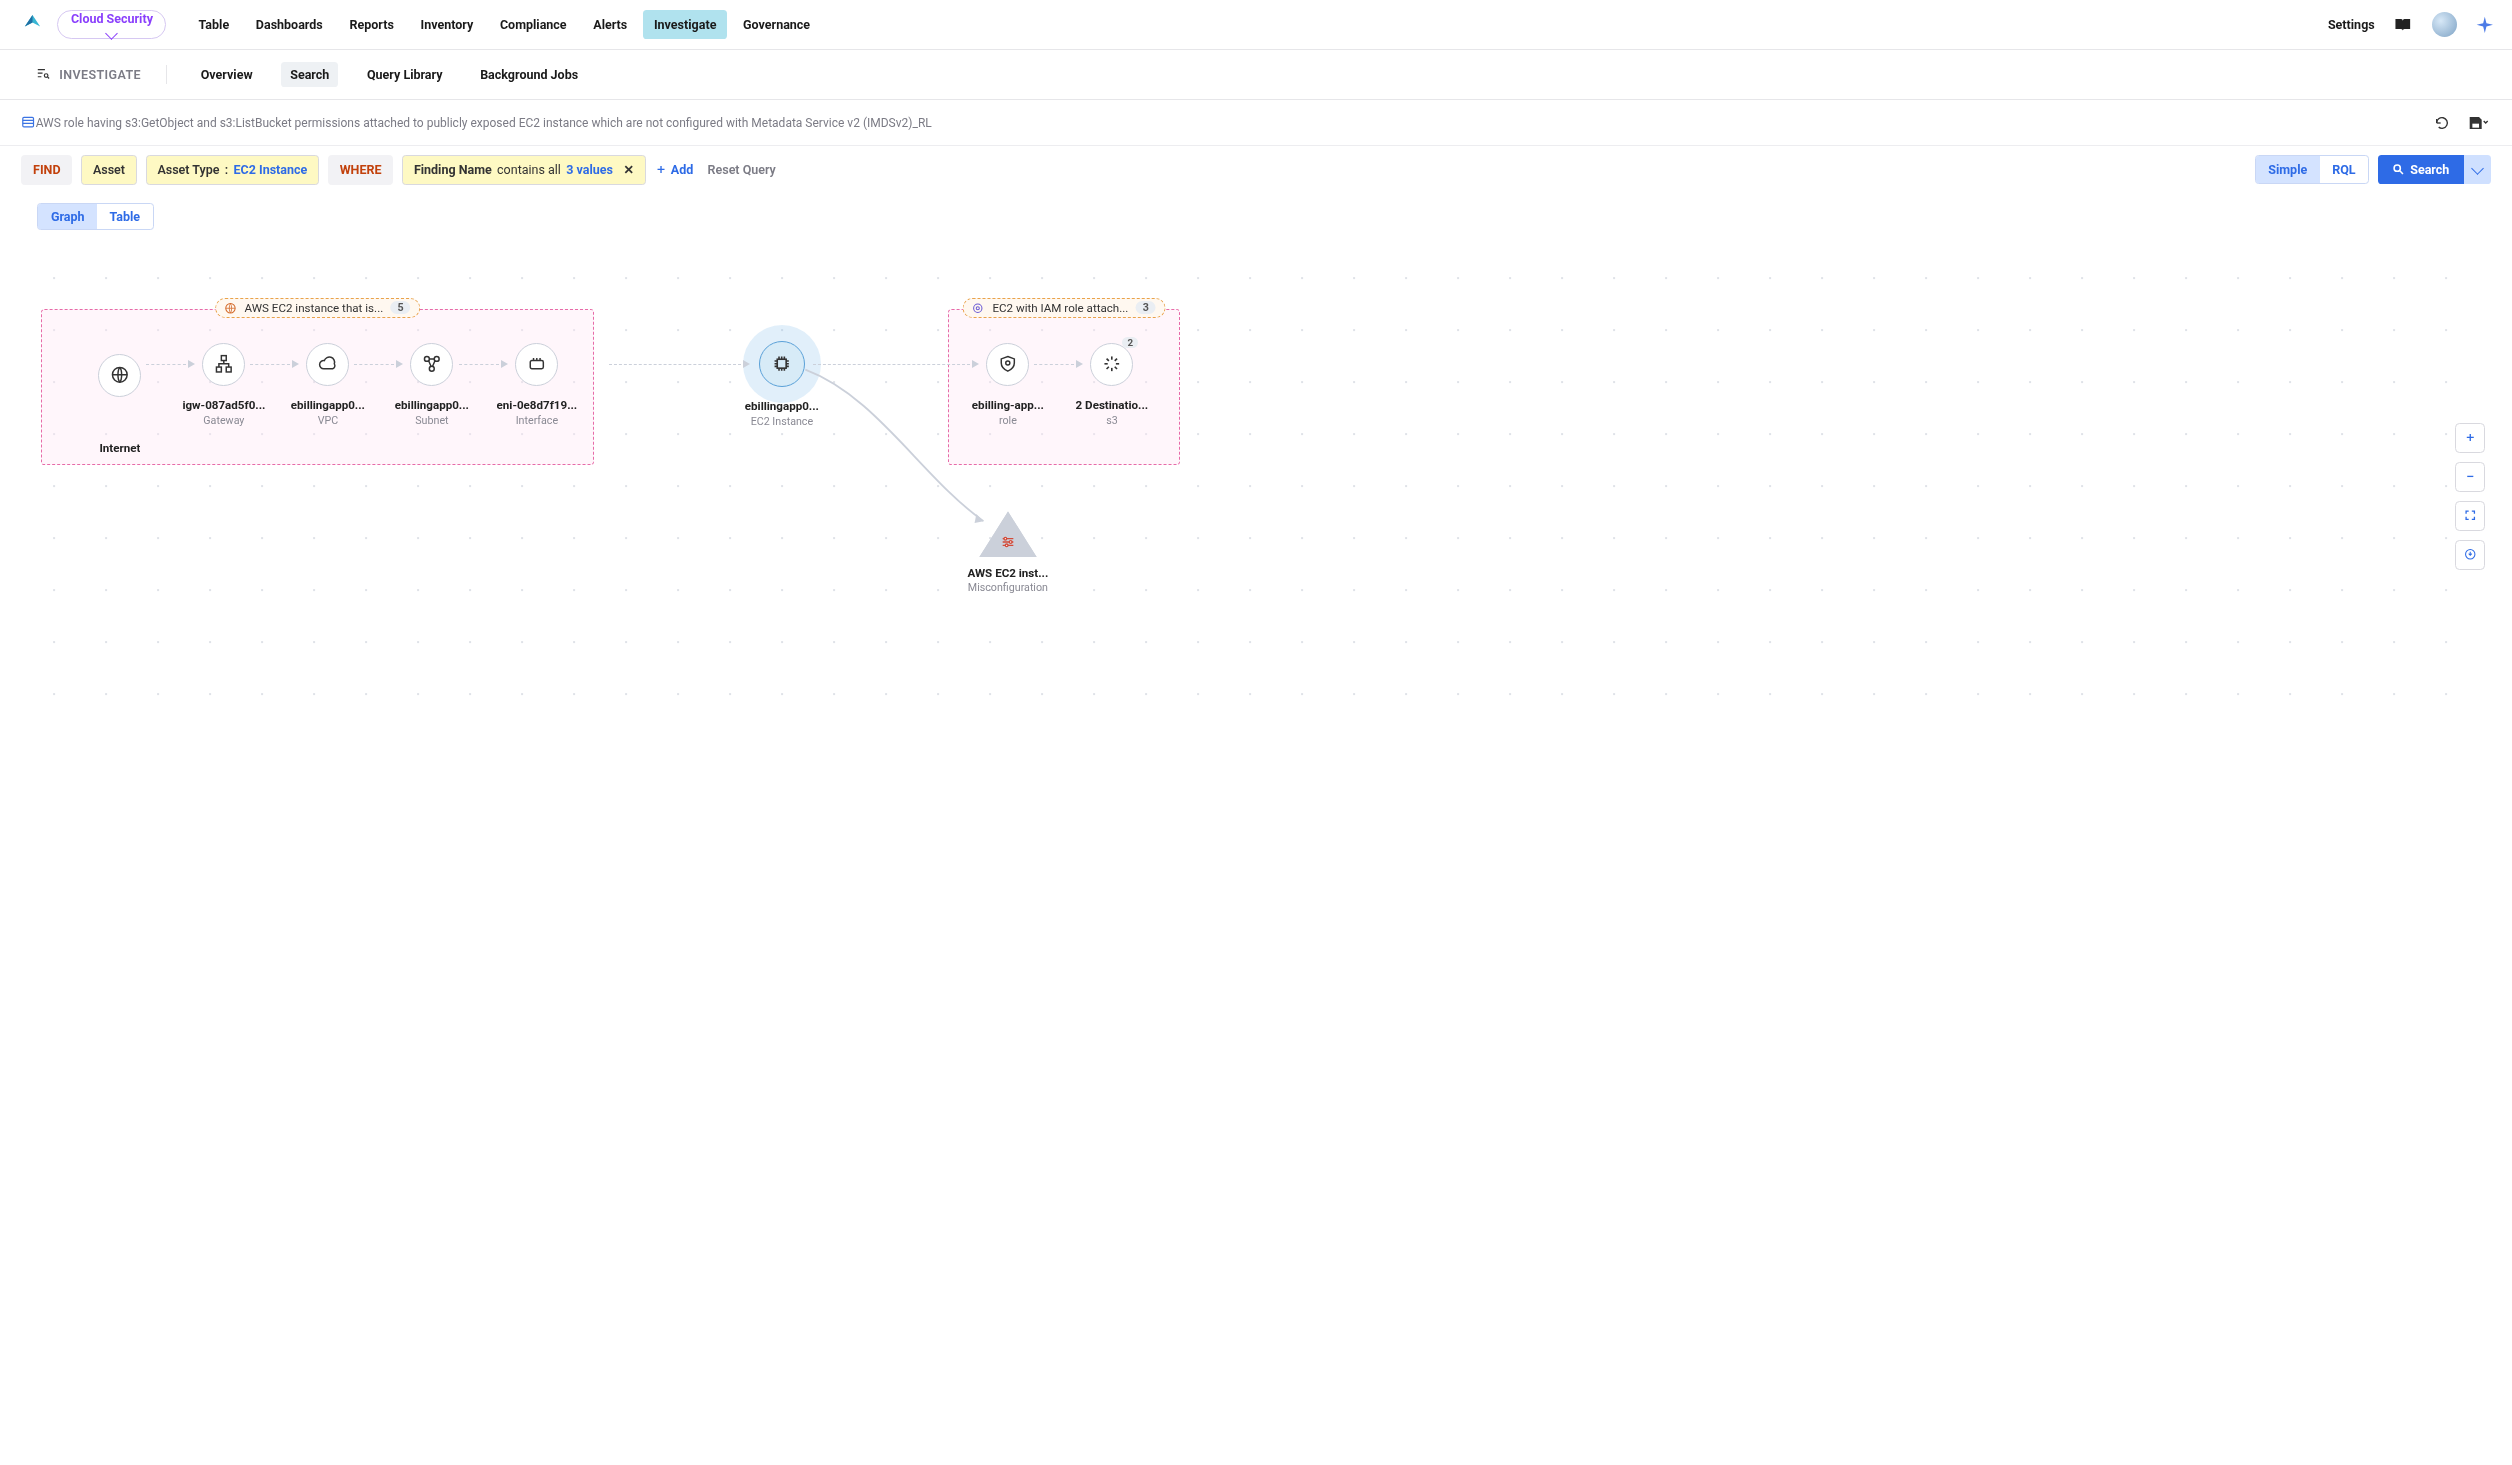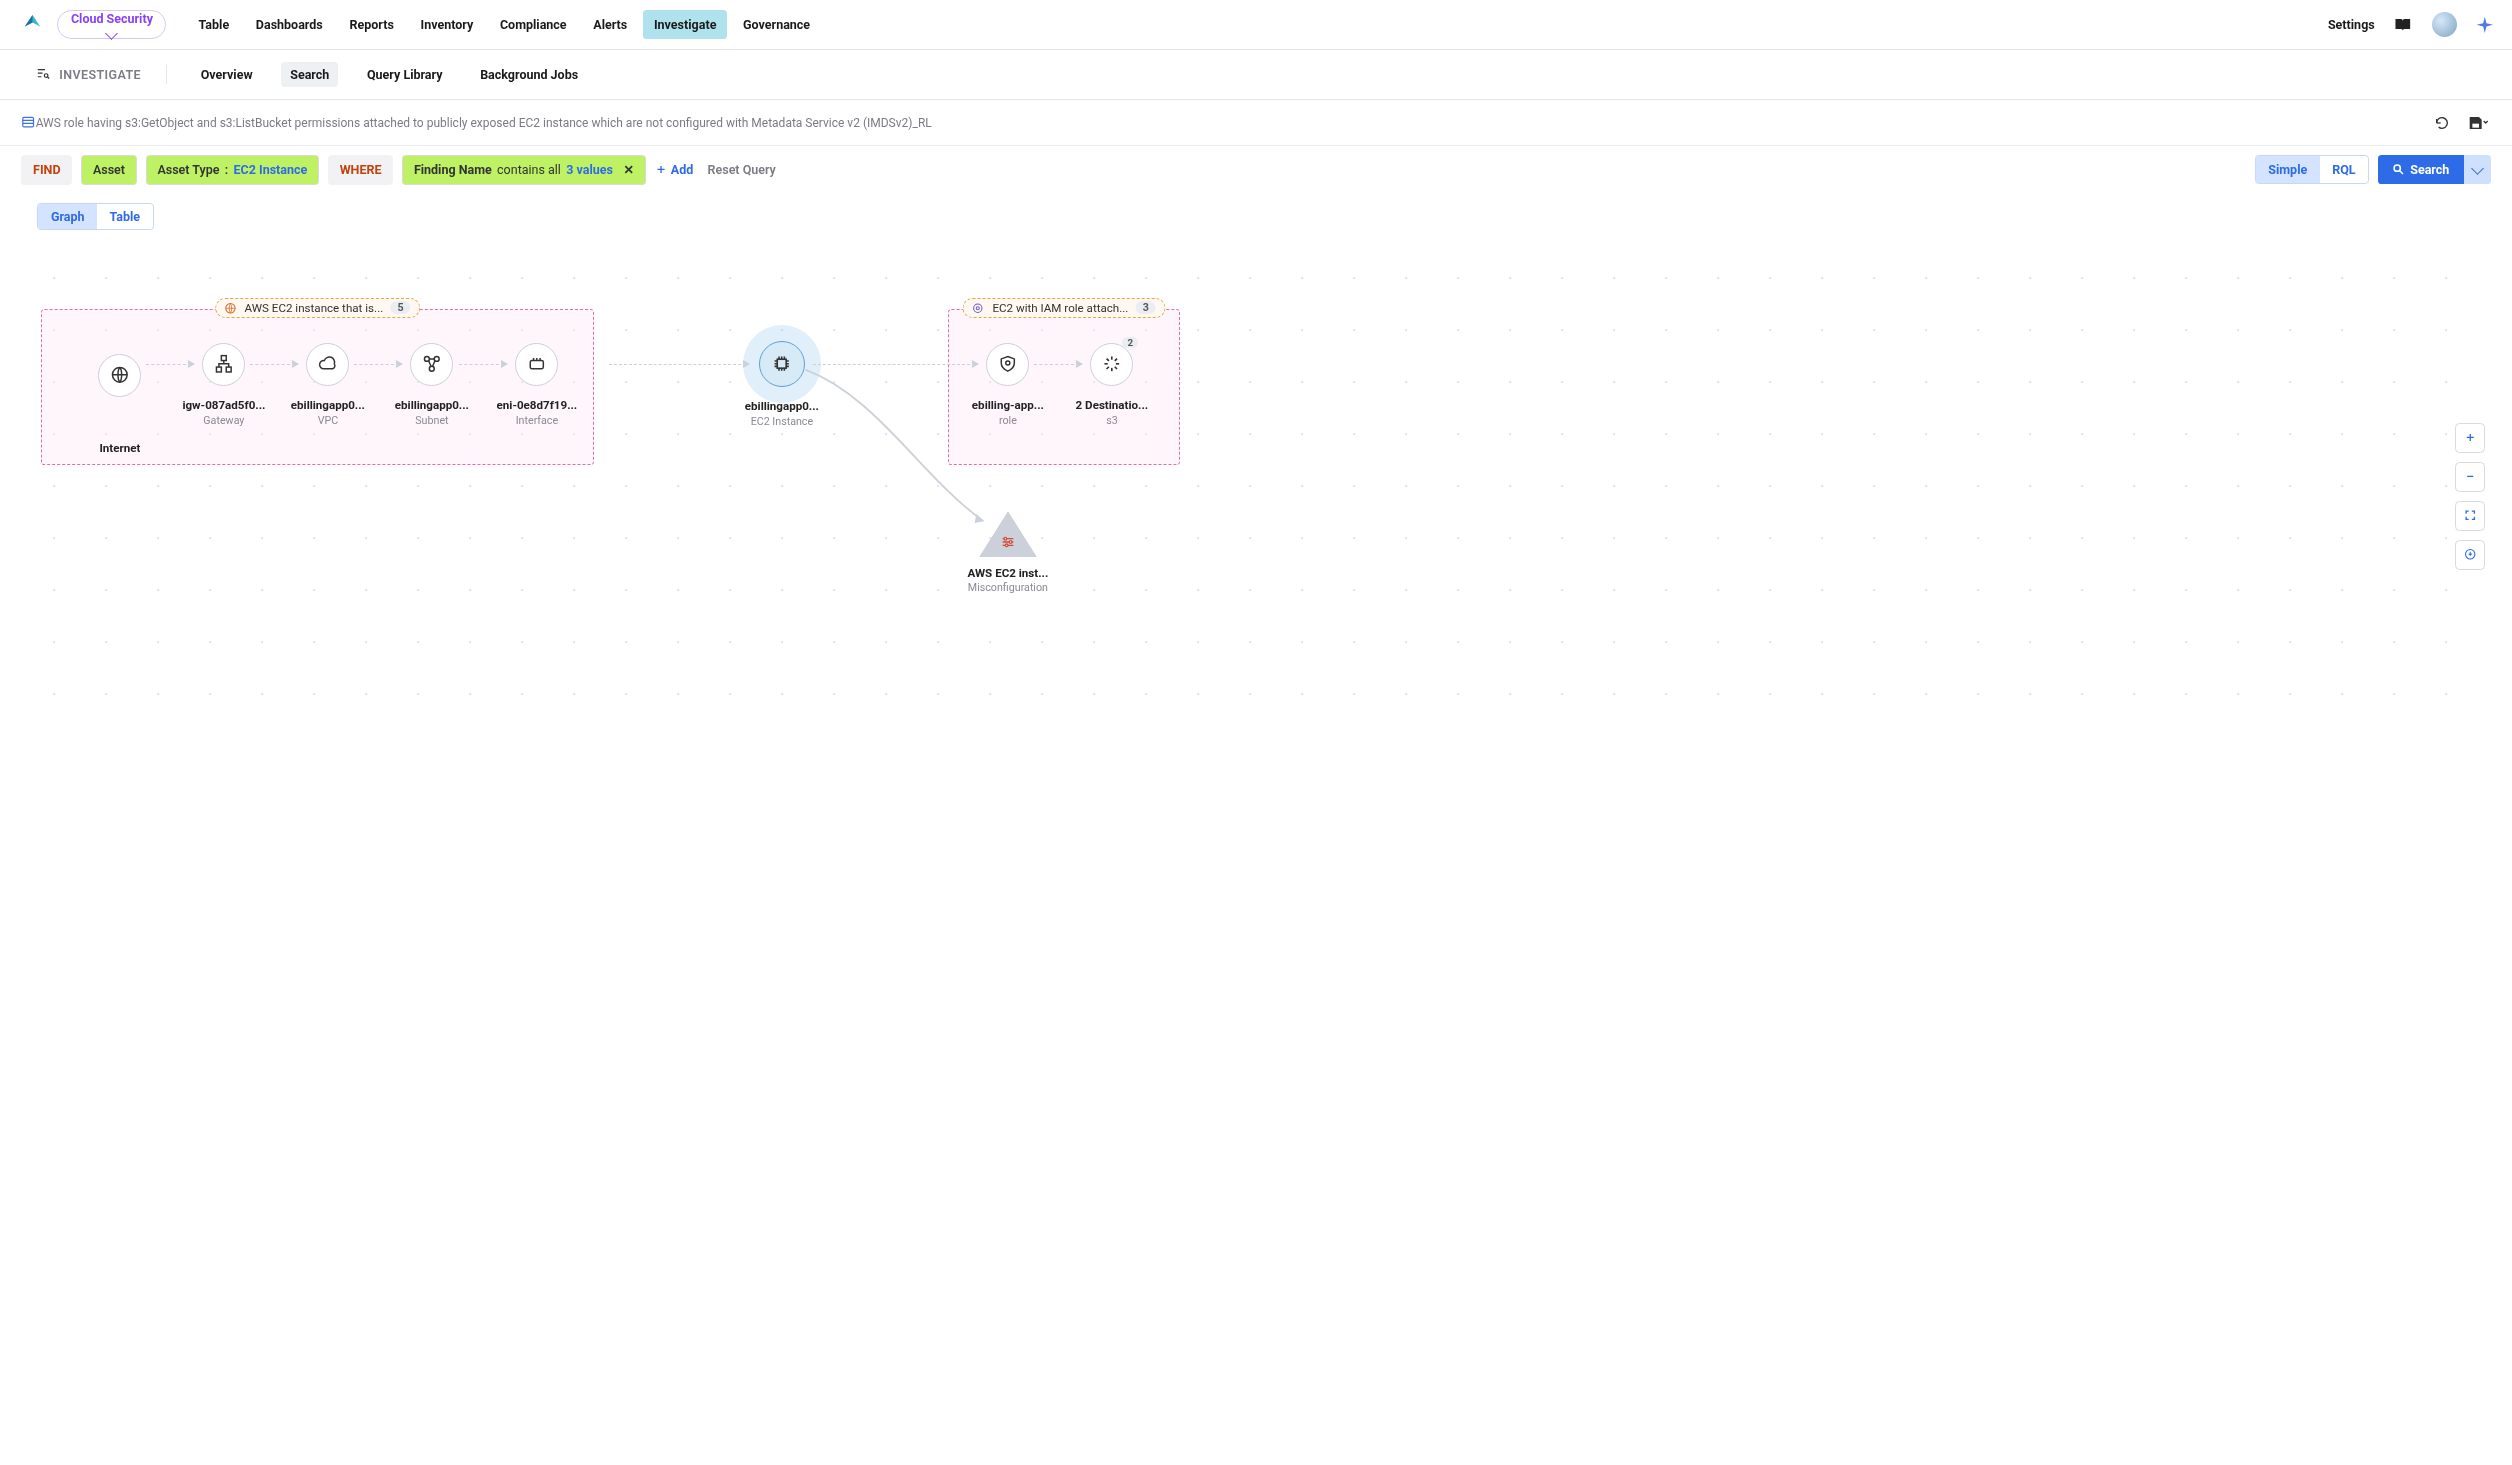--- a/index.html
+++ b/index.html
@@ -26,21 +26,21 @@
 .subnav-sep { width: 0.9px; height: 19.6px; background: #e6e6e9; margin: 0 5.3px; }
 .subtab { font-weight: 700; color: #1a1a1a; padding: 5.3px 9px; border-radius: 3.6px; cursor: pointer; }
 .subtab.active { background: #eef1f4; }
 
 
 .query-desc-row { display: flex; align-items: center; padding: 10.7px 21.4px 9px 21.4px; border-bottom: 0.9px solid #ededf0; }
 .query-desc-icon { color: #3b73e3; }
 .query-desc-text { color: #7b7b85; flex: 1; font-size: 12px; }
 .query-desc-actions { display: flex; align-items: center; gap: 10.7px; color: #444; }
 .query-builder-row { display: flex; align-items: center; padding: 9px 21.4px; gap: 9px; flex-wrap: wrap; }
-.chip { display: flex; align-items: center; height: 30px; padding: 0 10.7px; border: 0.9px solid #d9d9df; border-radius: 3.6px; font-weight: 600; color: #333; background: #bef264; gap: 5.3px; }
+.chip { display: flex; align-items: center; height: 30px; padding: 0 10.7px; border: 0.9px solid #d9d9df; border-radius: 3.6px; font-weight: 600; color: #333; background: #fef9c3; gap: 5.3px; }
 .chip.solid { background: #f2f2f5; border-color: #f2f2f5; color: #c2410c; font-weight: 700; }
 .chip .value-link { color: #2e6be6; font-weight: 700; }
 .chip .close-x { margin-left: 5.3px; cursor: pointer; color: #333; }
 .add-link { display: flex; align-items: center; gap: 3.6px; color: #2e6be6; font-weight: 700; cursor: pointer; }
 .reset-link { color: #7b7b85; font-weight: 600; cursor: pointer; margin-left: 5.3px; }
 .query-right { margin-left: auto; display: flex; align-items: center; gap: 9px; }
 .seg-toggle { display: flex; border: 0.9px solid #c9d7f5; border-radius: 3.6px; overflow: hidden; }
 .seg-btn { padding: 6.2px 12.5px; font-weight: 700; cursor: pointer; color: #2e6be6; }
 .seg-btn.active { background: #d4e3ff; }
 .search-split { display: flex; }

